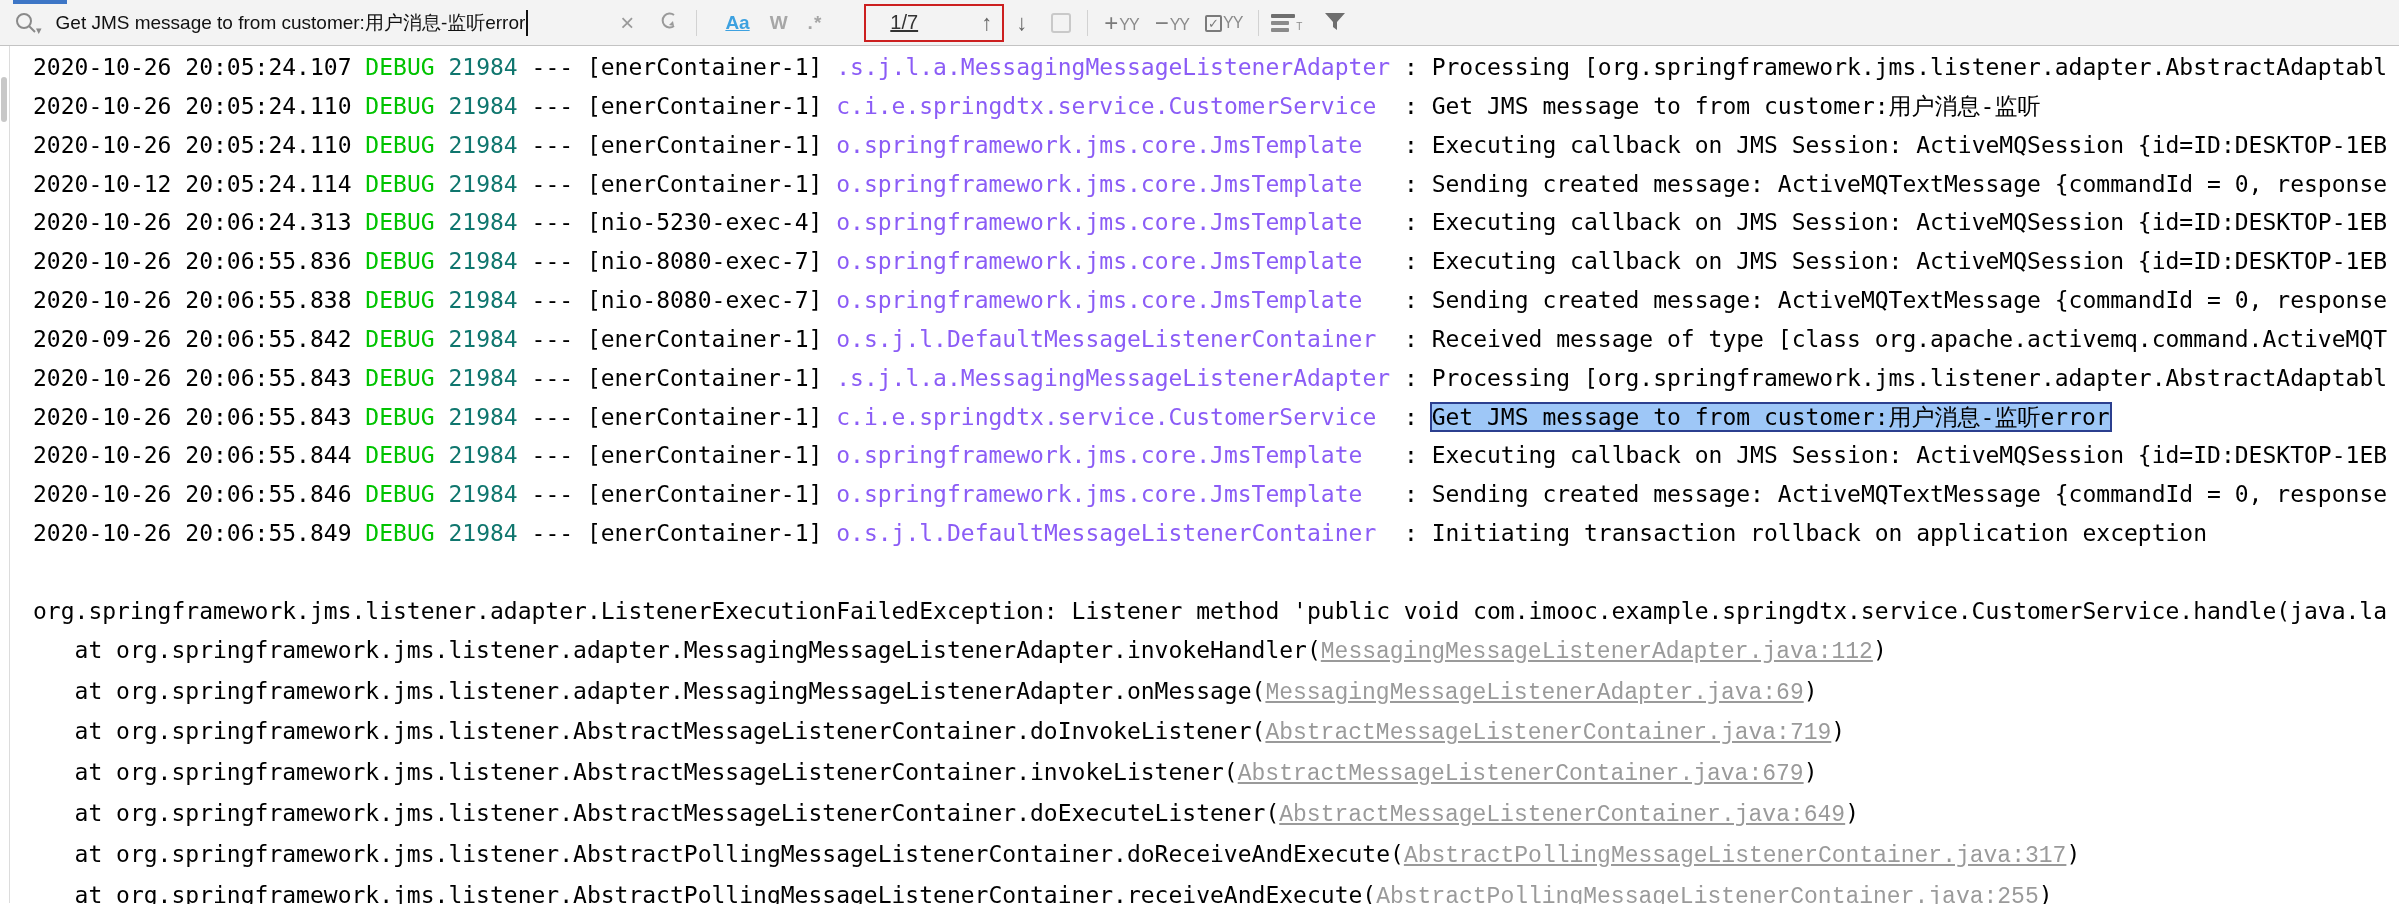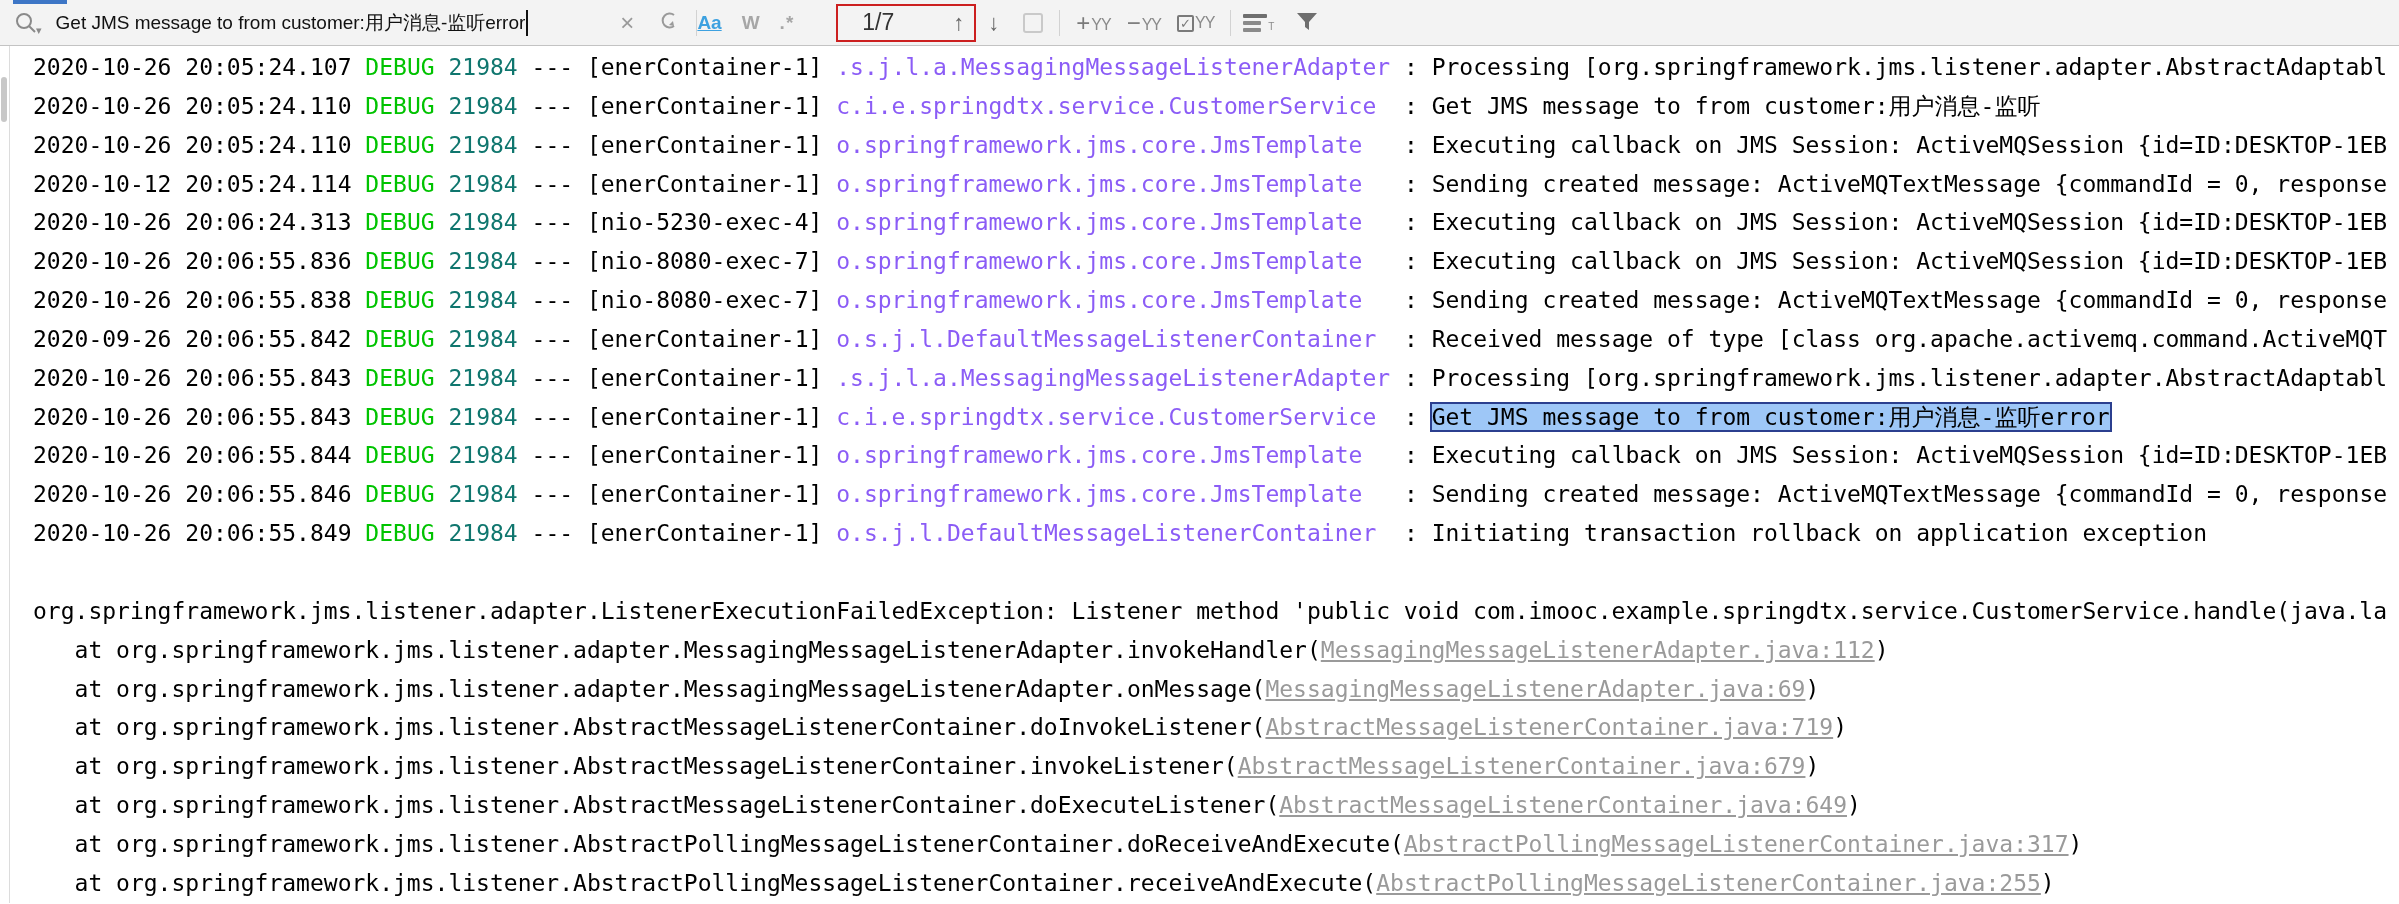--- a/index.html
+++ b/index.html
@@ -20,28 +20,28 @@
   .query-wrap { margin-left:14px; display:flex; align-items:center; }
   .query { font-size:19px; color:#111; white-space:pre; }
   .caret-bar { display:inline-block; width:2px; height:26px; background:#111; margin-left:1px; }
 
   .tb-icon { color:#9a9a9a; text-align:center; cursor:default; user-select:none; }
   .clear-x { margin-left:92px; font-size:24px; line-height:24px; }
   .hist   { margin-left:22px; }
   .vdiv { width:1px; height:26px; background:#d2d2d2; margin-left:16px; }
 
   .opt { font-size:19px; font-weight:600; }
-  .opt-aa { color:#3da1e0; margin-left:0;text-decoration:underline; }
+  .opt-aa { color:#3da1e0; margin-left:28px;text-decoration:underline; }
   .opt-w  { color:#a6a6a6; margin-left:20px; }
   .opt-rx { color:#a6a6a6; margin-left:20px; font-weight:700; letter-spacing:1px; }
 
   .match-box { margin-left:42px; width:140px; height:38px; border:2px solid #cc1f1f;
                display:flex; align-items:center; justify-content:space-between;
                padding:0 10px 0 24px; background:#f3f3f3; }
-  .match-count { font-size:23px; color:#333; }
+  .match-count { font-size:20px; color:#333;text-decoration:underline; }
   .arrow { font-size:22px; color:#666; line-height:22px; }
   .down-arrow { margin-left:12px; }
   .sel-square { margin-left:24px; width:20px; height:20px; border:2px solid #c9c9c9; border-radius:3px; }
 
   .yy-icon { margin-left:16px; display:flex; align-items:flex-end; color:#7a7a7a; }
   .yy-icon .big { font-size:24px; line-height:22px; }
   .yy-icon .sub { font-size:16px; color:#8a8a8a; margin-left:1px; letter-spacing:-1px; }
   .chk { width:17px; height:17px; border:2px solid #7a7a7a; border-radius:2px;
          font-size:13px; line-height:13px; color:#7a7a7a; text-align:center; }
 
@@ -61,21 +61,21 @@
   .scroll-thumb { position:absolute; left:1px; top:31px; width:6px; height:45px;
                   background:#c8c8c8; border-radius:3px; }
 
   pre.console { font-family:"DejaVu Sans Mono","Liberation Mono",monospace;
                 font-size:23px; line-height:38.85px; color:#000;
                 padding:2px 0 0 33px; white-space:pre; }
   .lvl   { color:#00c300;text-align:right; }
   .pid   { color:#0f766e; }
   .lgr   { color:#8b5cf6; }
   .hl    { background:#9ec7f7; outline:2px solid #2b3f8f; }
-  .lnk   { color:#9a9a9a; text-decoration:underline; cursor:pointer; }
+  .lnk   { color:#9a9a9a; text-decoration:underline; cursor:pointer;font-family:Liberation Mono, monospace; }
 </style>
 </head>
 <body>
 
 <div class="window">
 
   <div class="findbar">
     <div class="tab-indicator"></div>
 
     <div class="loupe">

